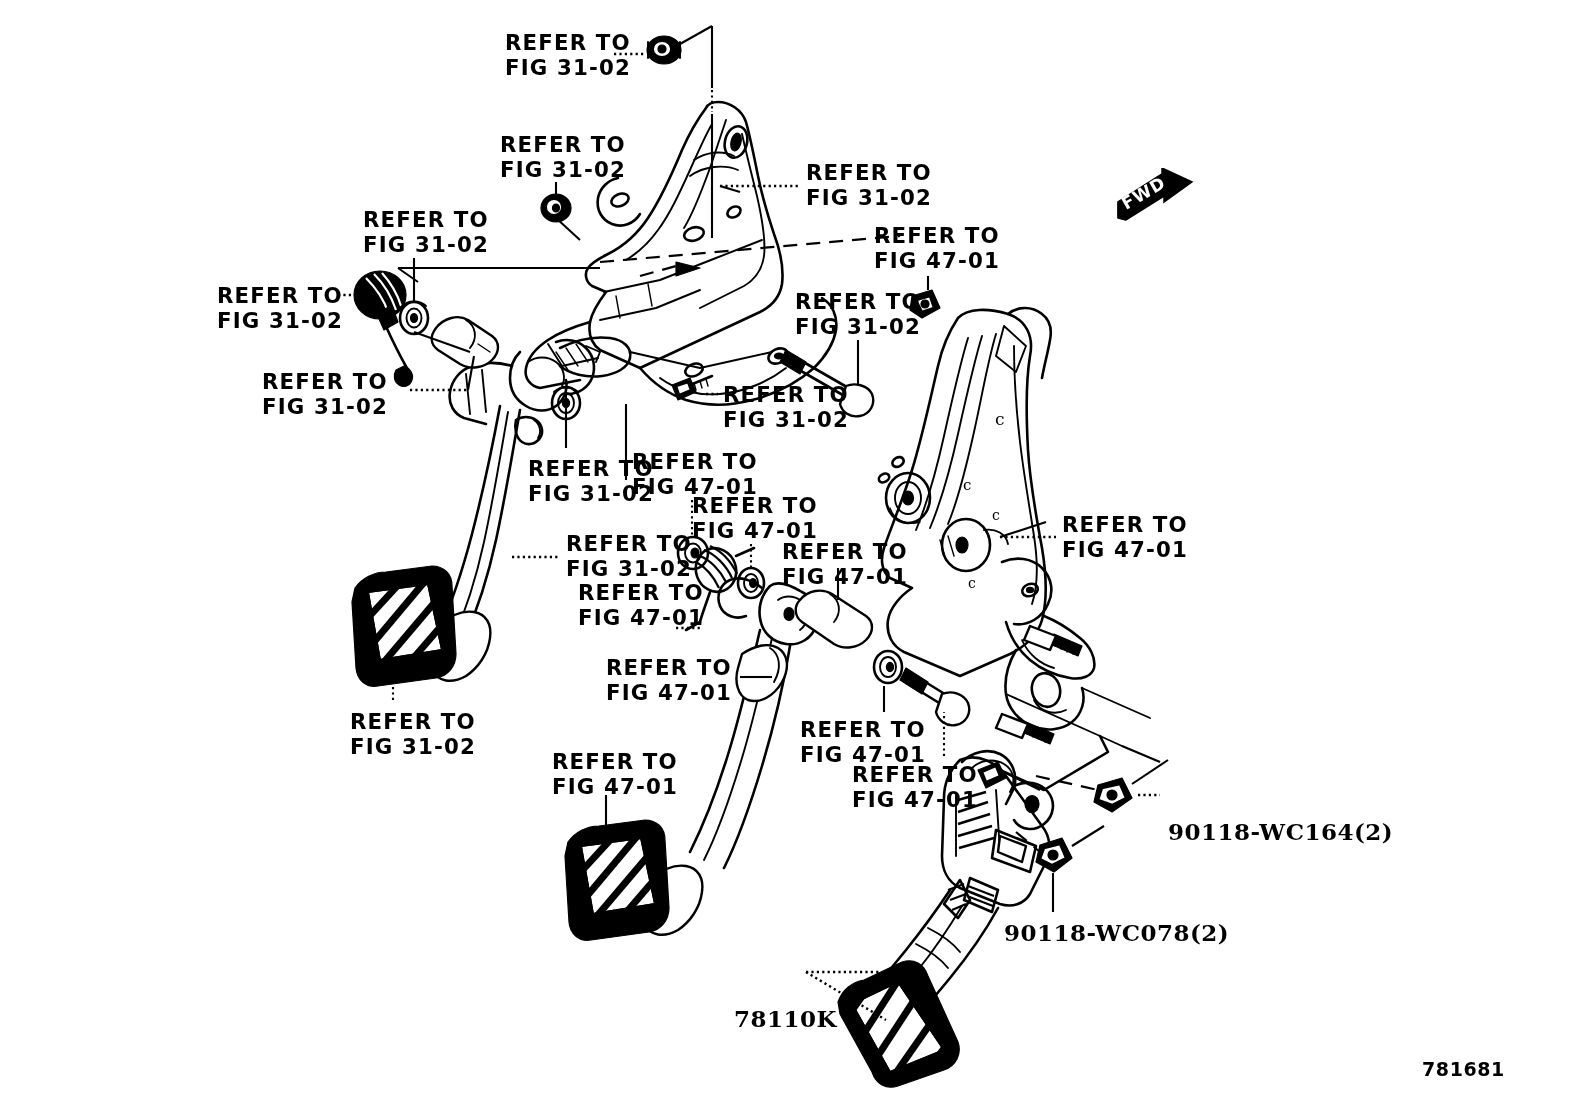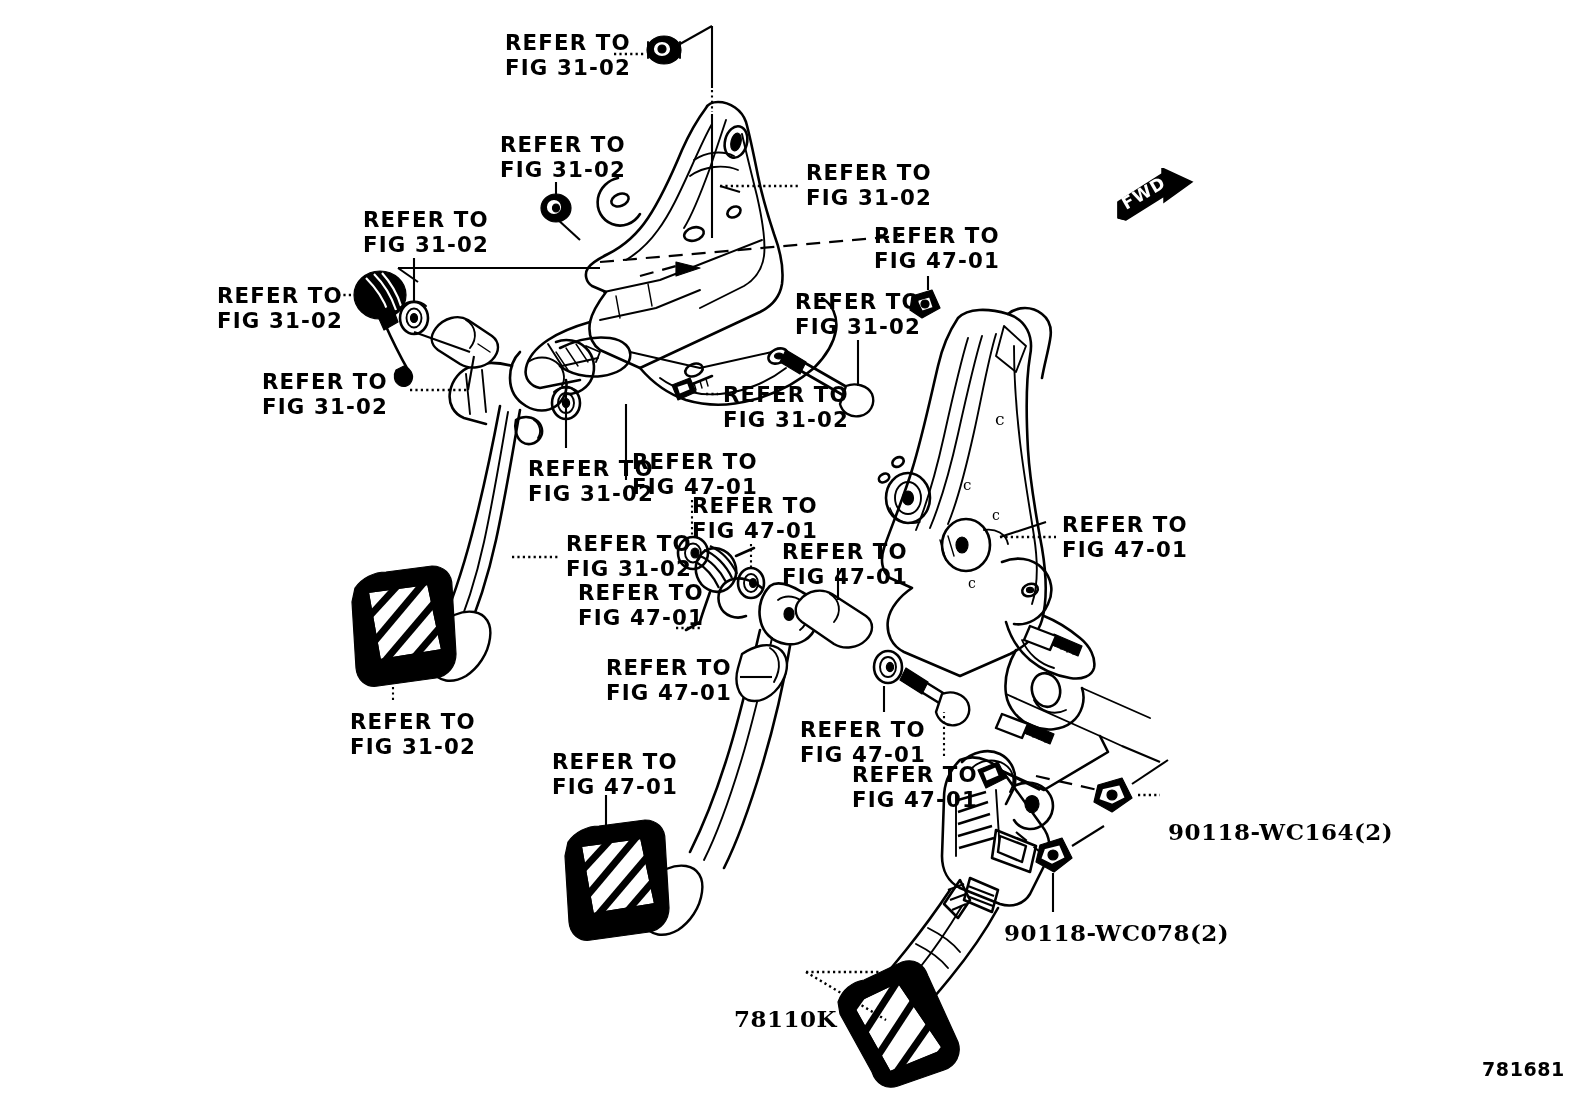--- a/index.html
+++ b/index.html
@@ -606,14 +606,14 @@
       <div class="partno" style="left: 1004px; top: 920px;"><div>90118-WC078(2)</div></div>
       <div class="partno" style="left: 734px; top: 1006px;"><div>78110K</div></div>
     </div>
 
   <svg id="fwd" viewBox="0 0 86 62">
     <polygon points="6,34 50,6 50,0 80,14 52,34 52,28 14,52 6,50" fill="#000" stroke="#000" stroke-width="1.5"></polygon>
     <polygon points="6,34 6,50 14,52 14,36" fill="#000" stroke="#000" stroke-width="1"></polygon>
     <text x="14" y="42" transform="rotate(-30 14 42)">FWD</text>
   </svg>
 
-  <div class="figcode" style="left:1482px;top:1058px;">781681</div>
+  <div class="figcode" style="left:1422px;top:1058px;">781681</div>
 </div>
 
 </body></html>

